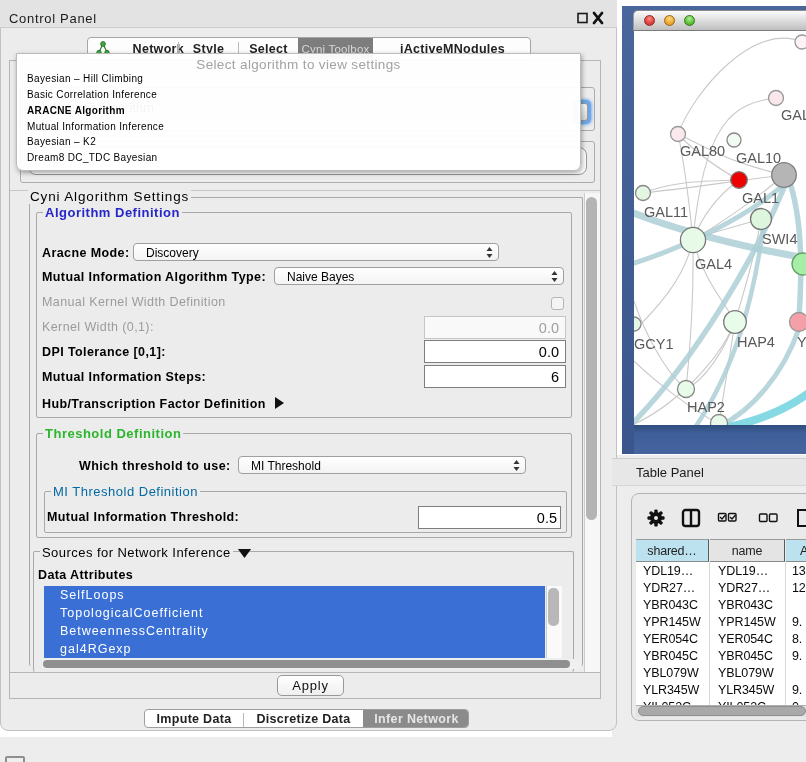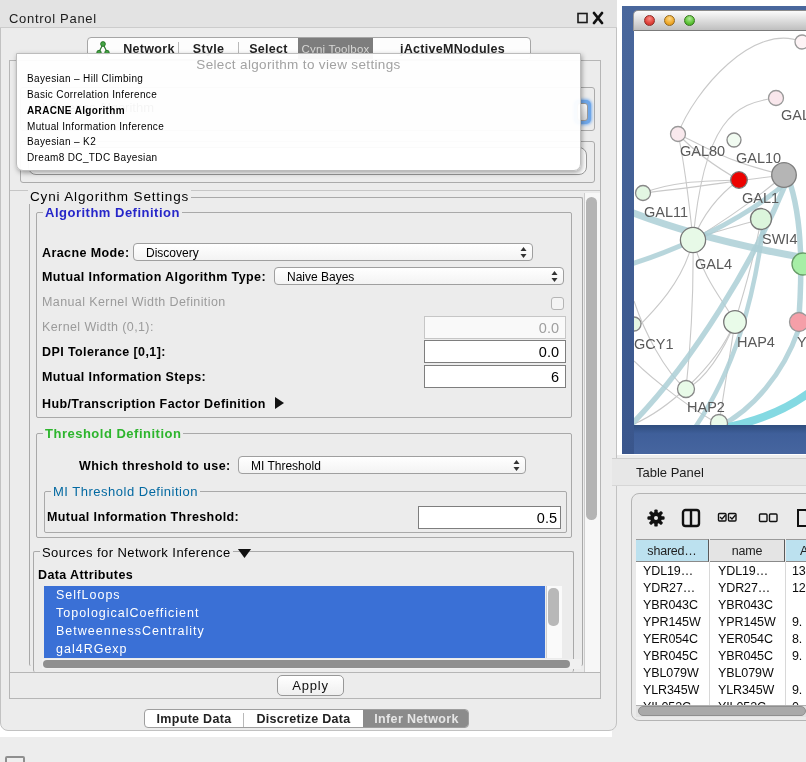--- a/index.html
+++ b/index.html
@@ -54,21 +54,21 @@
 .combo span { position:absolute; left:12px; top:2px; }
 .spinner { position:absolute; right:5px; top:3px; width:7px; height:11px; }
 .field { position:absolute; height:23px; border:1px solid #7e7e7e;
   background:#ffffff; font-size:14.5px; color:#000; text-align:right; }
 .field span { position:absolute; right:6px; top:3px; }
 .dfield { position:absolute; height:23px; border:1px solid #c6c6c6;
   background:#f9f9f9; font-size:14.5px; color:#9f9f9f; }
 .dfield span { position:absolute; right:6px; top:3px; }
 
 #bluelist { left:44px; top:586px; width:501px; height:72px; background:#3a70d6; }
-#bluelist div { font-size:12.5px; color:#ffffff; padding-left:0; line-height:18px; letter-spacing:1px;margin-left:12px; }
+#bluelist div { font-size:12.5px; color:#ffffff; padding-left:16px; line-height:18px; letter-spacing:1px; }
 
 #applybtn { left:277px; top:675px; width:67px; height:21px; border:1px solid #989898;
   border-radius:5px; background:linear-gradient(#ffffff,#efefef); text-align:center;
   font-size:13px; letter-spacing:0.8px; line-height:19px; color:#111; }
 
 #btabs { left:144px; top:709px; width:325px; height:19px; background:#ffffff;
   border:1px solid #9e9e9e; border-radius:4px; overflow:hidden; }
 
 #ddown { left:16px; top:53px; width:565px; height:118px; background:rgba(255,255,255,0.95);
   border:1px solid #bcbcbc; border-radius:0 0 7px 7px;
@@ -116,21 +116,21 @@
   <div id="ctitle" class="abs">
       <span>Control Panel</span>
     </div>
 
   <svg class="abs" style="left:576px;top:11px" width="32" height="14" viewBox="0 0 32 14">
     <rect x="2" y="2.5" width="9" height="9" fill="none" stroke="#1a1a1a" stroke-width="1.6"></rect>
     <path d="M18 2 L26 12 M26 2 L18 12" stroke="#111" stroke-width="2.8" stroke-linecap="round"></path>
   </svg>
 
   <div id="tabstrip" class="abs">
-    <div class="tab" style="left:26px;width:70px;text-align:center">Network</div>
+    <div class="tab" style="left:26px;width:70px;text-align:right">Network</div>
     <div class="tabsep" style="left:90px"></div>
     <div class="tab" style="left:91px;width:59px">Style</div>
     <div class="tabsep" style="left:150px"></div>
     <div class="tab" style="left:151px;width:59px">Select</div>
     <div id="tabdark">Cyni Toolbox</div>
     <div class="tab" style="left:285px;width:159px">jActiveMNodules</div>
   </div>
   <svg class="abs" style="left:96px;top:41px" width="14" height="15" viewBox="0 0 14 15">
     <path d="M7 3 L3 11 M7 3 L11 11" stroke="#2d7a2d" stroke-width="1.2" fill="none"></path>
     <circle cx="7" cy="3" r="2.4" fill="#44a544" stroke="#1d6b1d" stroke-width="0.8"></circle>
@@ -149,21 +149,21 @@
   <div class="abs" id="vthumb"></div>
 
   <div class="abs" style="left:10px;top:190px;width:590px;height:1px;background:#c6c6c6"></div>
   <div class="tbox" style="left:29px;top:197px;width:554px;height:469px;border-bottom:none"></div>
   <div class="tlbl" style="left:28px;top:190px;color:#000;font-size:13.5px;letter-spacing:0.85px">Cyni Algorithm Settings</div>
 
   <div class="tbox" style="left:36px;top:212px;width:536px;height:206px"></div>
   <div class="tlbl" style="left:43px;top:206px;color:#2626c9;font-weight:bold">Algorithm Definition</div>
 
   <div class="lbl" style="left:42px;top:246px">Aracne Mode:</div>
-  <div class="combo" style="left:133px;top:243px;width:400px">
+  <div class="combo" style="left:133px;top:243px;width:366px">
     <span>Discovery</span>
     <svg class="spinner" viewBox="0 0 7 11">
         <path d="M3.5 0 L6.5 4 L0.5 4 Z" fill="#333"></path>
         <path d="M3.5 11 L6.5 7 L0.5 7 Z" fill="#333"></path>
       </svg>
   </div>
   <div class="lbl" style="left:42px;top:270px">Mutual Information Algorithm Type:</div>
   <div class="combo" style="left:274px;top:267px;width:290px">
     <span>Naive Bayes</span>
     <svg class="spinner" viewBox="0 0 7 11">

